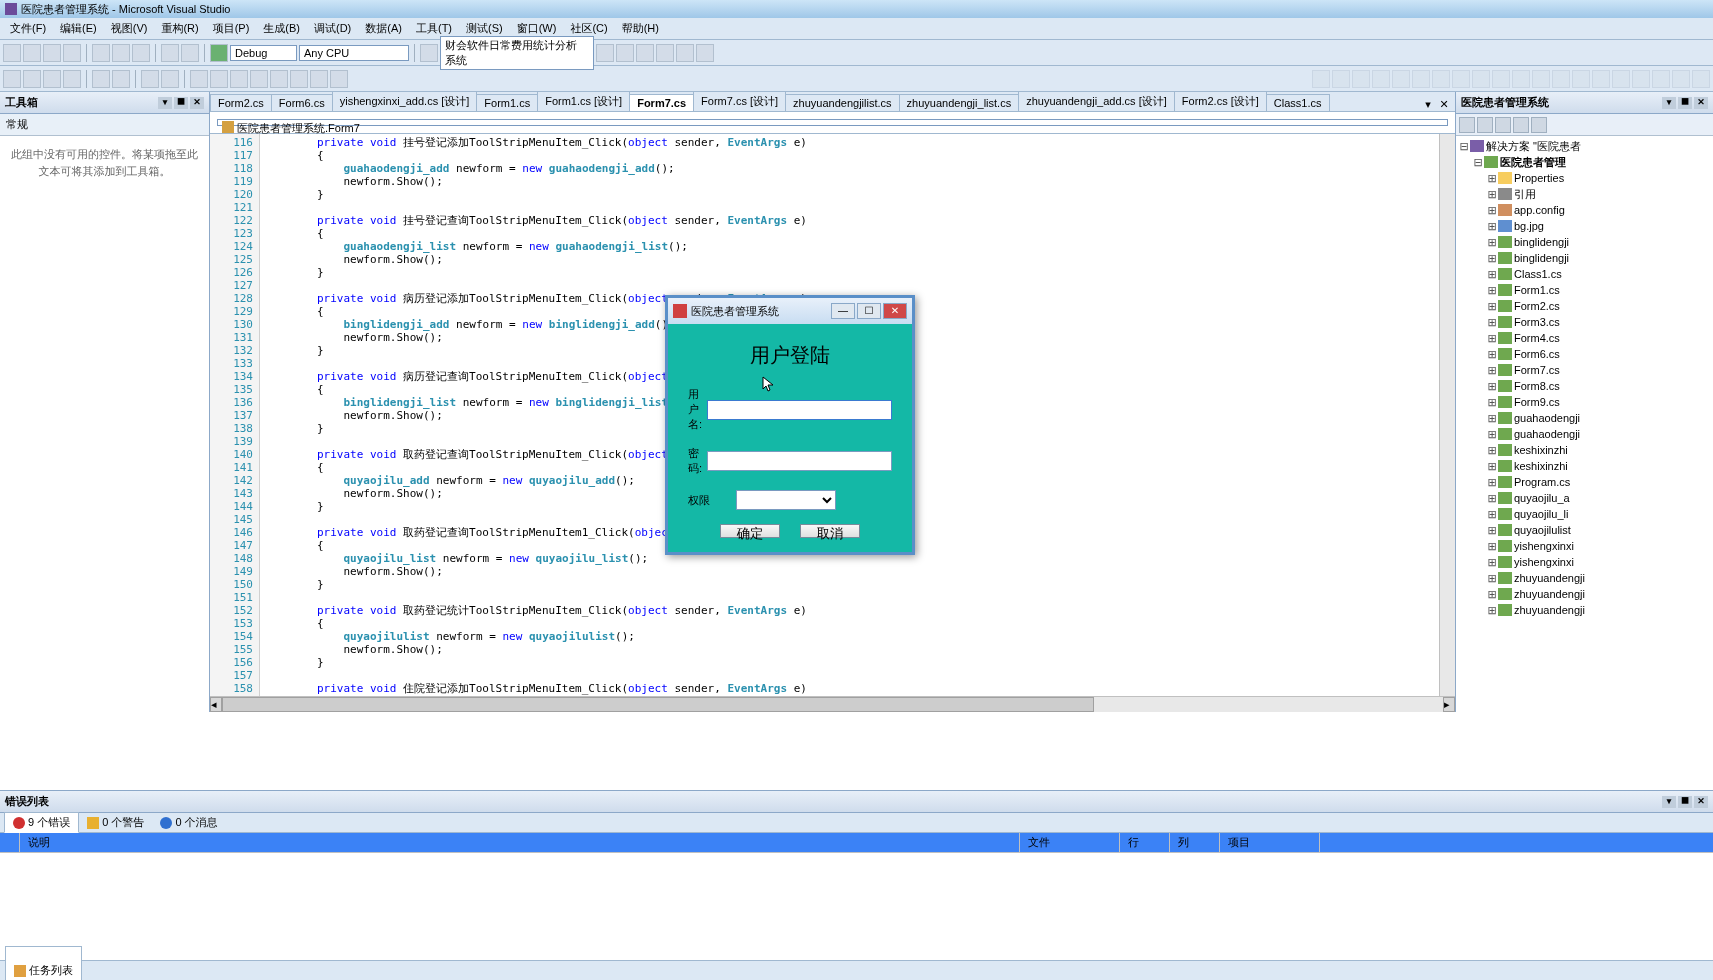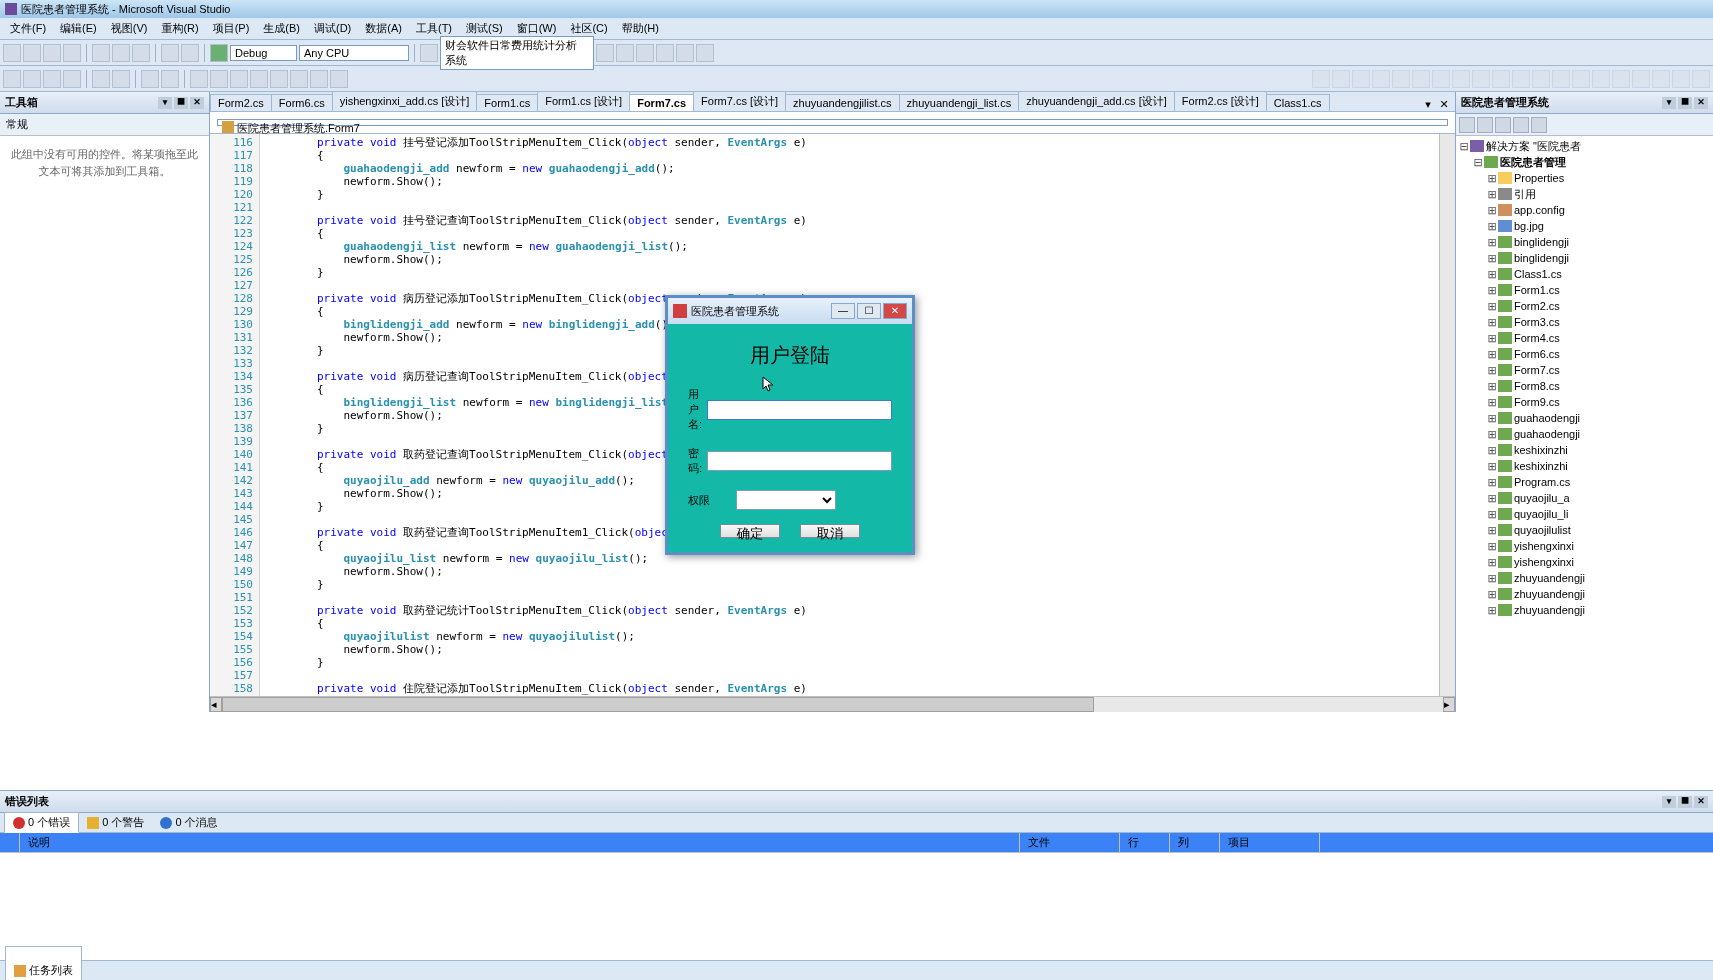--- a/index.html
+++ b/index.html
@@ -504,21 +504,21 @@
   <div class="panel-header">
     <span>错误列表</span>
     <span class="spacer"></span>
     <span class="btn">▾</span>
     <span class="btn">⯀</span>
     <span class="btn">✕</span>
   </div>
   <div class="err-tabs">
     <span class="etab active">
         <span class="err-icon-err"></span>
-        <span>0 个错误</span>
+        <span>9 个错误</span>
       </span>
     <span class="etab">
         <span class="err-icon-warn"></span>
         <span>0 个警告</span>
       </span>
     <span class="etab">
         <span class="err-icon-info"></span>
         <span>0 个消息</span>
       </span>
   </div>

